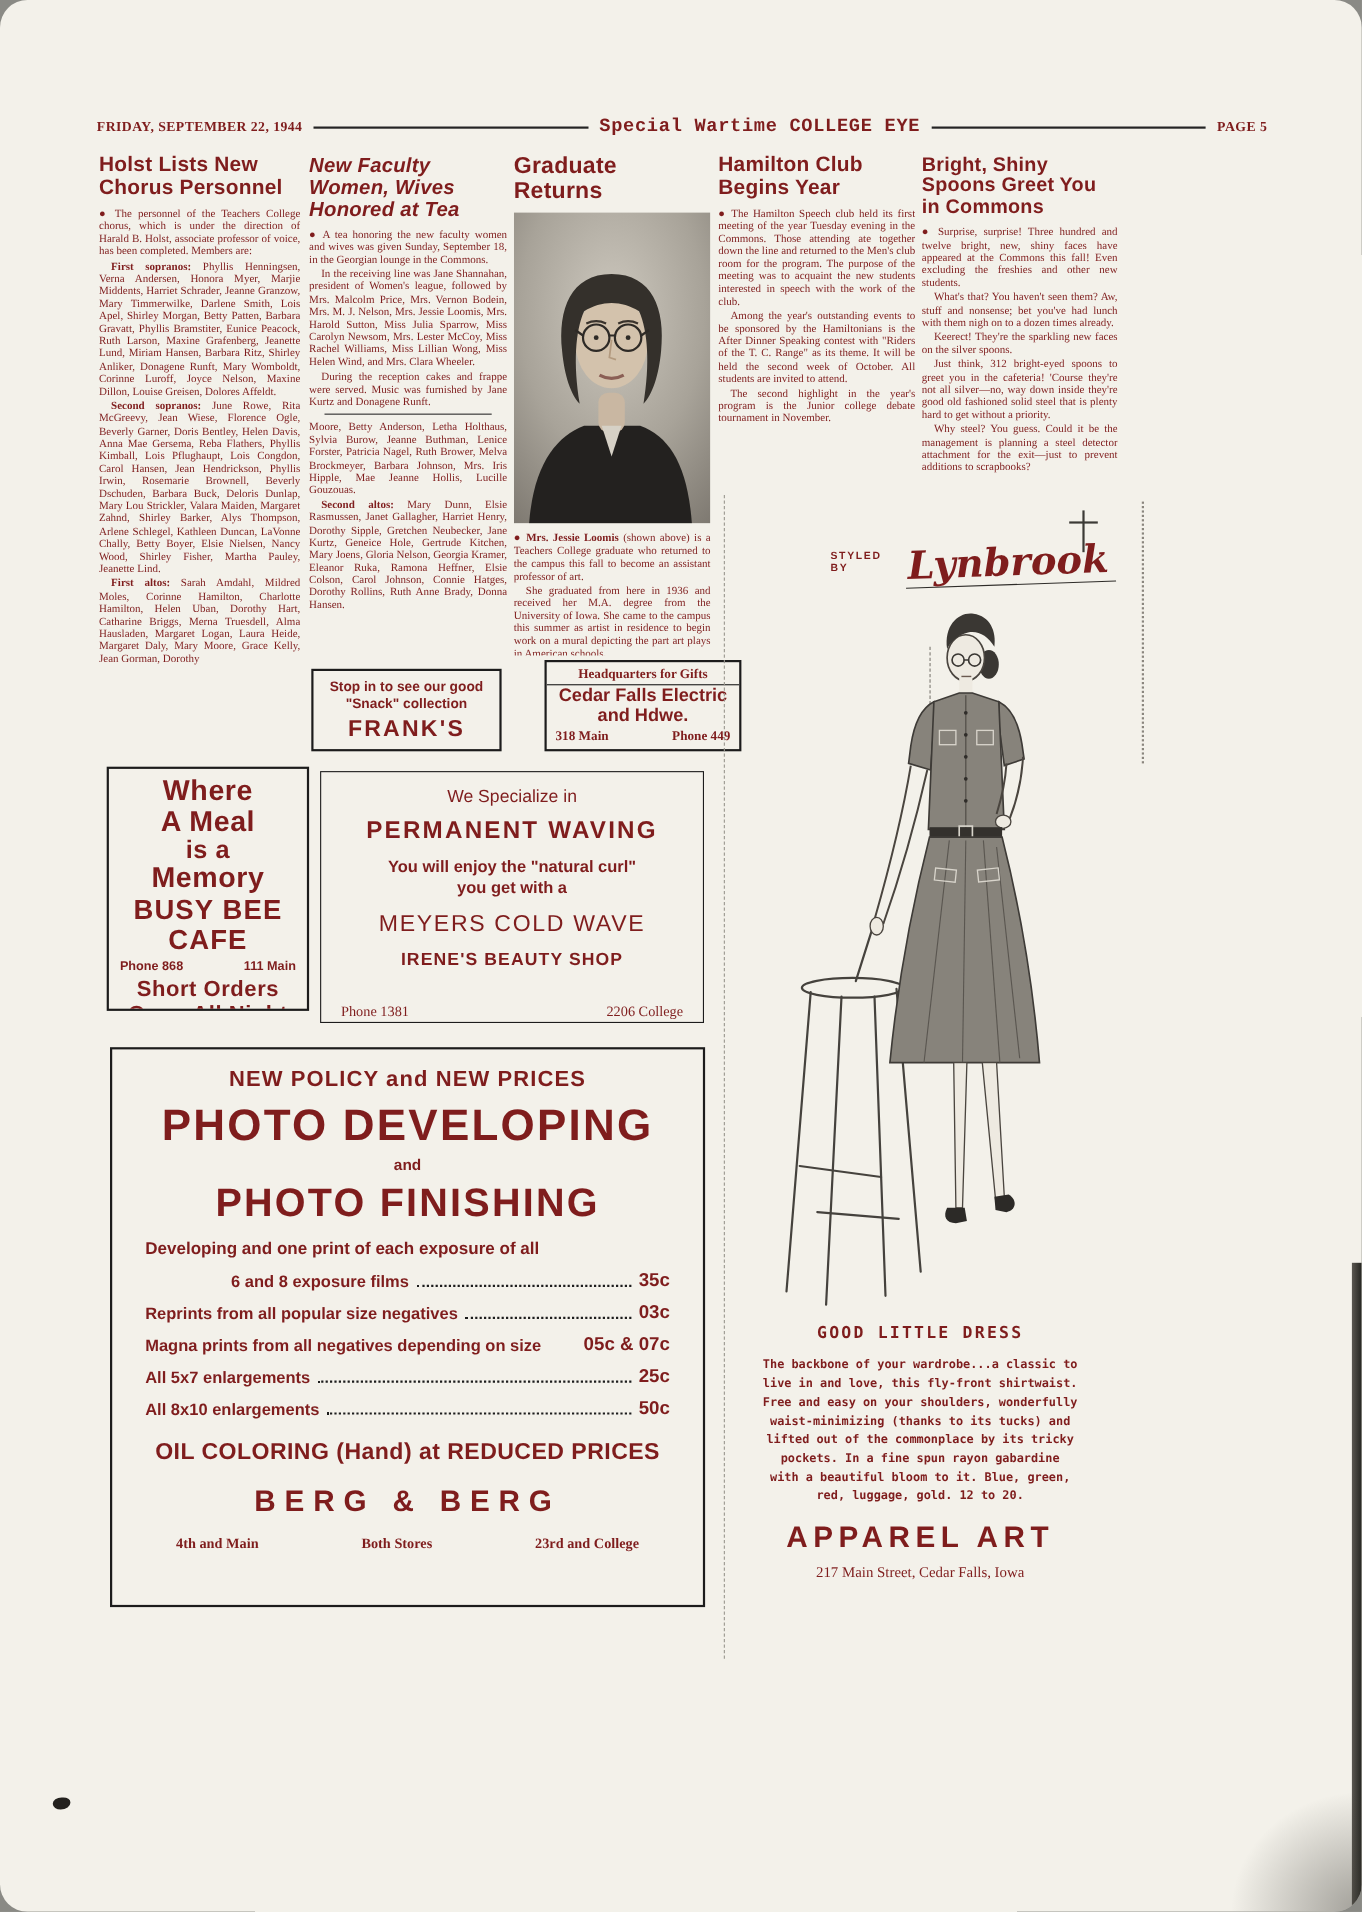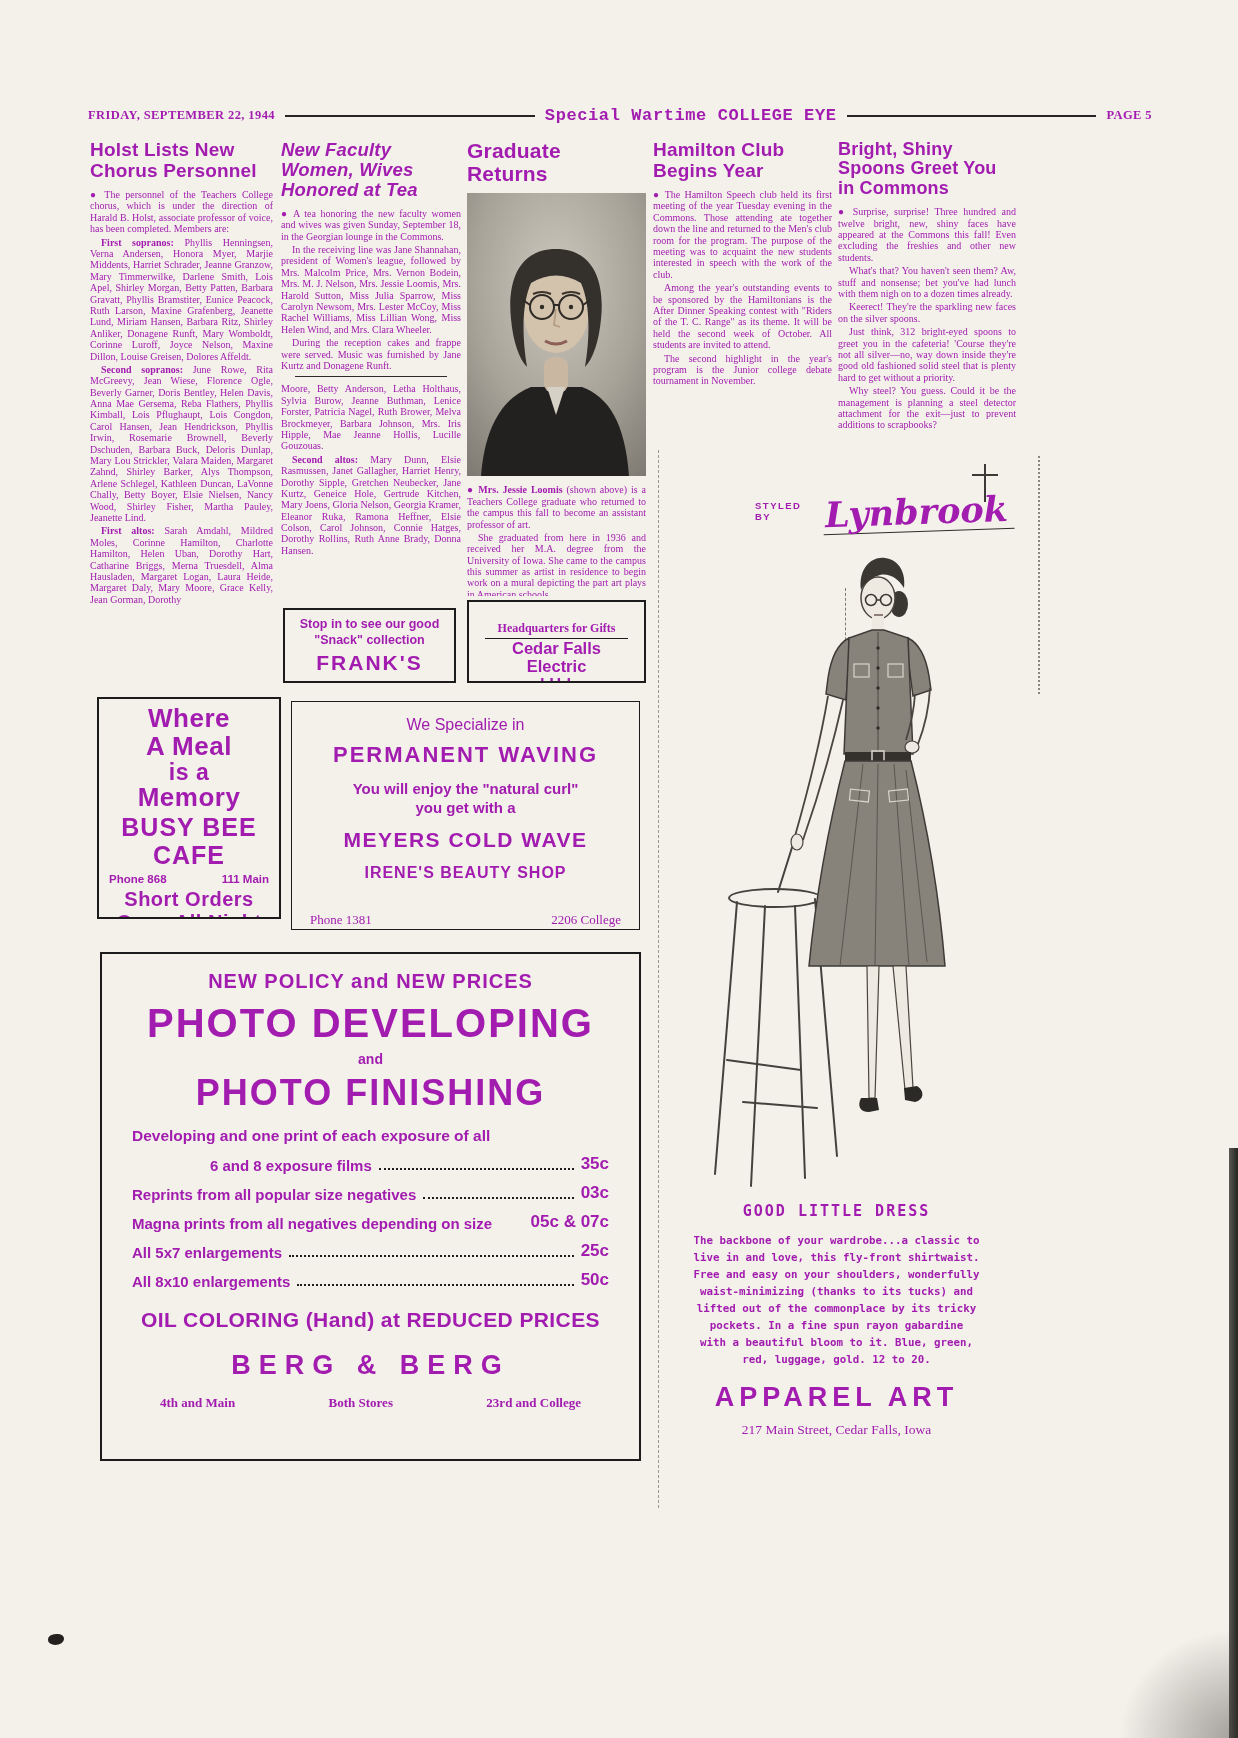--- a/index.html
+++ b/index.html
@@ -1,20 +1,21 @@
 <!DOCTYPE html>
 <html><head>
 <meta charset="utf-8">
 <style>
   * { box-sizing: border-box; }
   html,body { margin:0; padding:0; background:#8a8a85; }
   .page {
     position:relative; width:1238px; height:1738px; margin:0 auto;
-    background:#f3f1ea; color:#a21caf; overflow:hidden;
+    background:#f3f1ea; color:#7f1d1d; overflow:hidden;
     font-family:"Liberation Serif", serif;
+    border-radius:25px;
   }
 
   
   .masthead { position:absolute; left:88px; top:106px; width:1064px;
     display:flex; align-items:center; gap:10px; }
   .mast-side { font-weight:bold; font-size:12.5px; letter-spacing:.4px; white-space:nowrap; }
   .mast-rule { flex:1; border-top:2px solid #242424; height:0; }
   .mast-title { font-family:Liberation Mono, monospace; font-weight:bold;
     font-size:17px; letter-spacing:.6px; white-space:nowrap; }
 
@@ -34,21 +35,21 @@
   
   .adbox { position:absolute; border:2px solid #1c1c1c; text-align:center;
     font-family:"Liberation Sans",sans-serif; background:transparent; overflow:hidden; }
 
   
   .franks { padding:7px 4px 4px; }
   .franks .l { font-weight:bold; font-size:12.5px; line-height:1.25; }
   .franks .nm { font-weight:900; font-size:21px; letter-spacing:2px; margin-top:3px; }
 
   
-  .cedar { padding:16px; }
+  .cedar { padding:0;margin-left:28px; }
   .cedar .hdr { font-family:"Liberation Serif",serif; font-size:12px; font-weight:bold;
     padding:3px 0 2px; border-bottom:1.2px solid #1c1c1c; }
   .cedar .nm { font-weight:800; font-size:16.5px; line-height:1.1; }
   .cedar .nm:first-of-type { margin-top:3px; }
   .cedar .row { display:flex; justify-content:space-between; padding:3px 8px 0;
     font-family:"Liberation Serif",serif; font-size:12px; font-weight:bold; }
 
   
   .busybee { padding:6px 10px 4px; border-width:2px; }
   .busybee .w { font-weight:800; font-size:26px; line-height:1.06; letter-spacing:.5px; }
@@ -57,21 +58,21 @@
   .busybee .row { display:flex; justify-content:space-between; font-size:11.5px;
     font-weight:bold; margin:4px 0 3px; }
   .busybee .sub { font-weight:900; font-size:20px; line-height:1.15; letter-spacing:.5px; }
 
   
   .irene { padding:14px 18px 1px; border-width:1.6px; display:flex; flex-direction:column; }
   .irene .l1 { font-size:16px; margin-bottom:8px; }
   .irene .l2 { font-size:22px; letter-spacing:2px; font-weight:600; margin-bottom:12px; }
   .irene .l3 { font-size:15px; font-weight:600; margin-bottom:2px; }
   .irene .l4 { font-size:15px; font-weight:600; margin-bottom:12px; }
-  .irene .l5 { font-size:21px; letter-spacing:1.5px; font-weight:700; margin-bottom:12px; }
+  .irene .l5 { font-size:21px; letter-spacing:1.5px; font-weight:400; margin-bottom:12px; }
   .irene .l6 { font-size:16px; letter-spacing:1px; font-weight:600; margin-bottom:10px; }
   .irene .row { display:flex; justify-content:space-between; font-family:"Liberation Serif",serif;
     font-size:13px; margin-top:auto; }
 
   
   .berg { padding:16px 30px 10px; border-width:2px; }
   .berg .hdr { font-weight:800; font-size:20px; letter-spacing:1px; }
   .berg .t1 { font-weight:800; font-size:40px; letter-spacing:2px; margin-top:10px; line-height:1; }
   .berg .conj { font-weight:800; font-size:14px; margin-top:8px; }
   .berg .t2 { font-weight:800; font-size:36px; letter-spacing:2px; margin-top:8px; line-height:1; }

